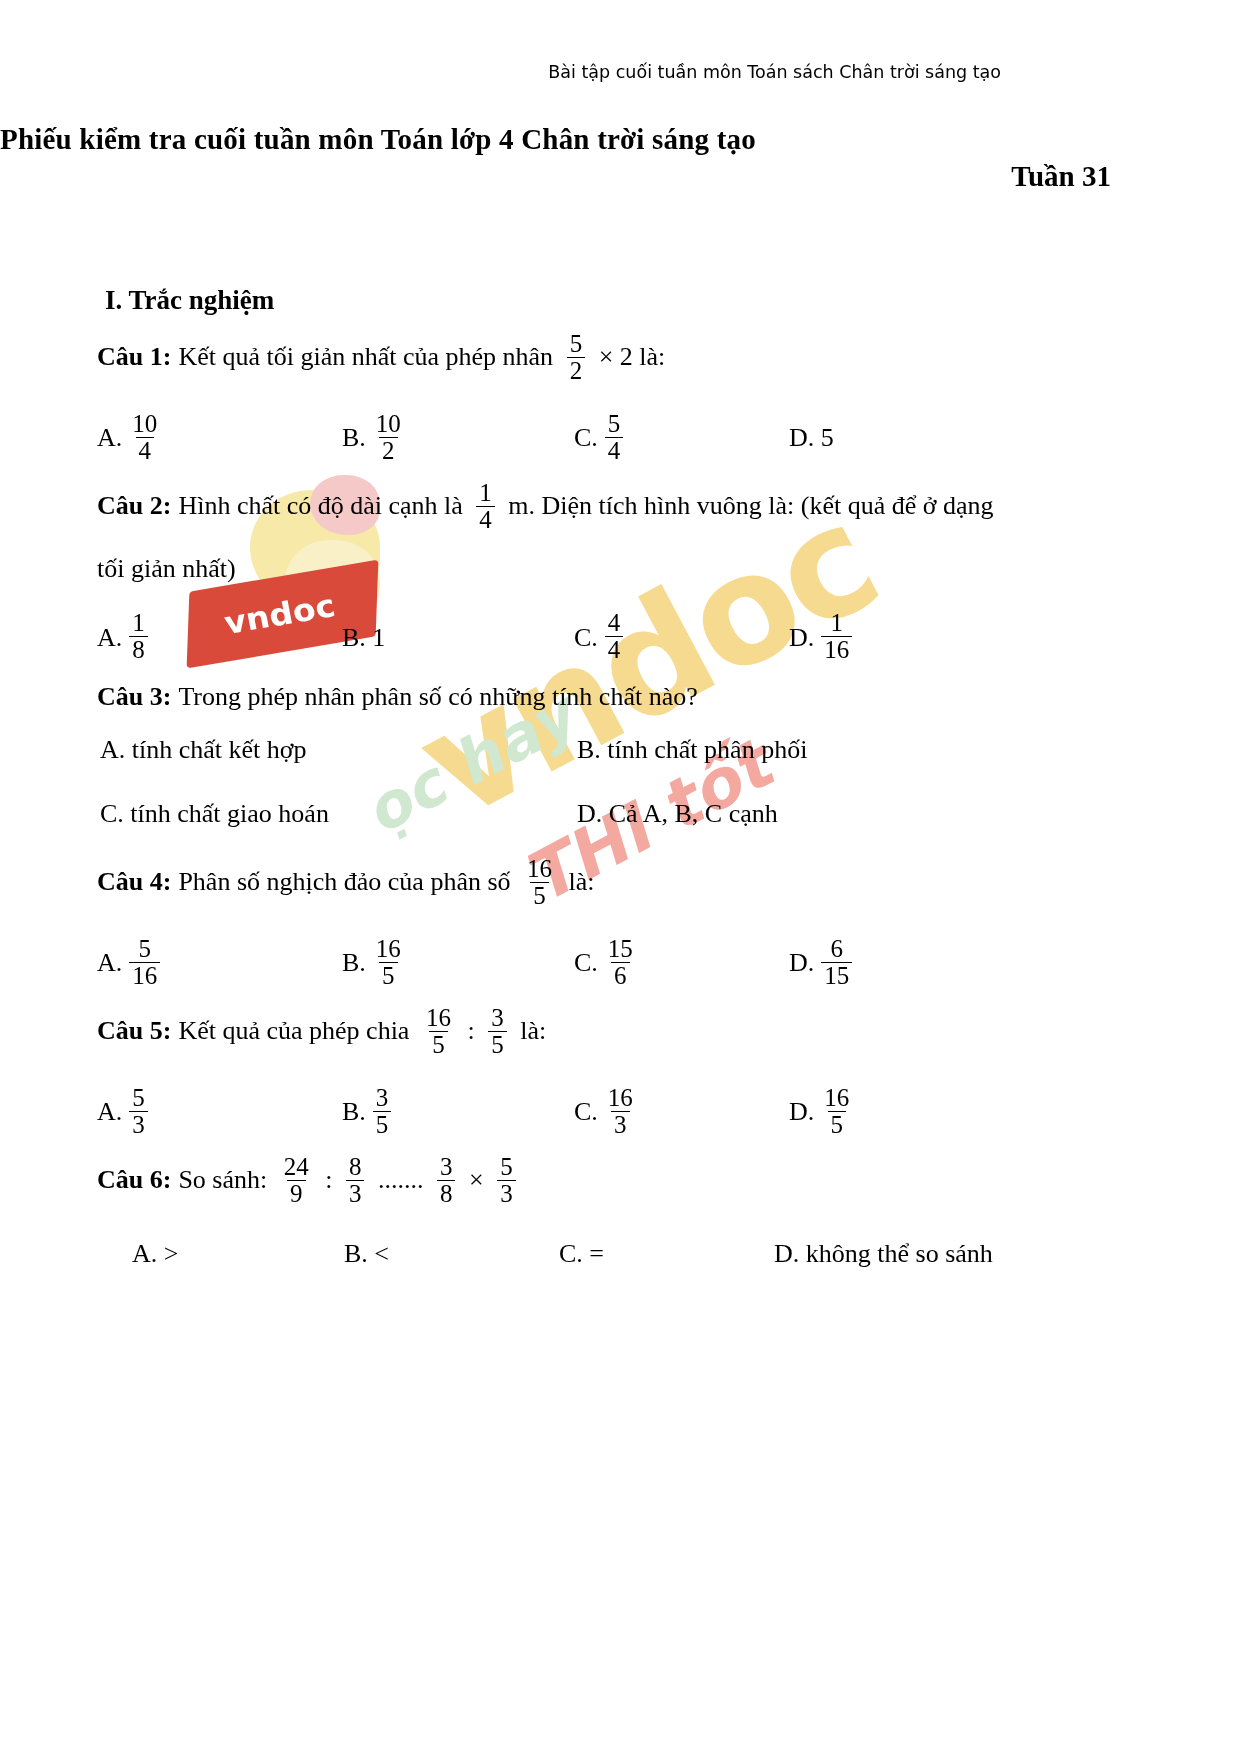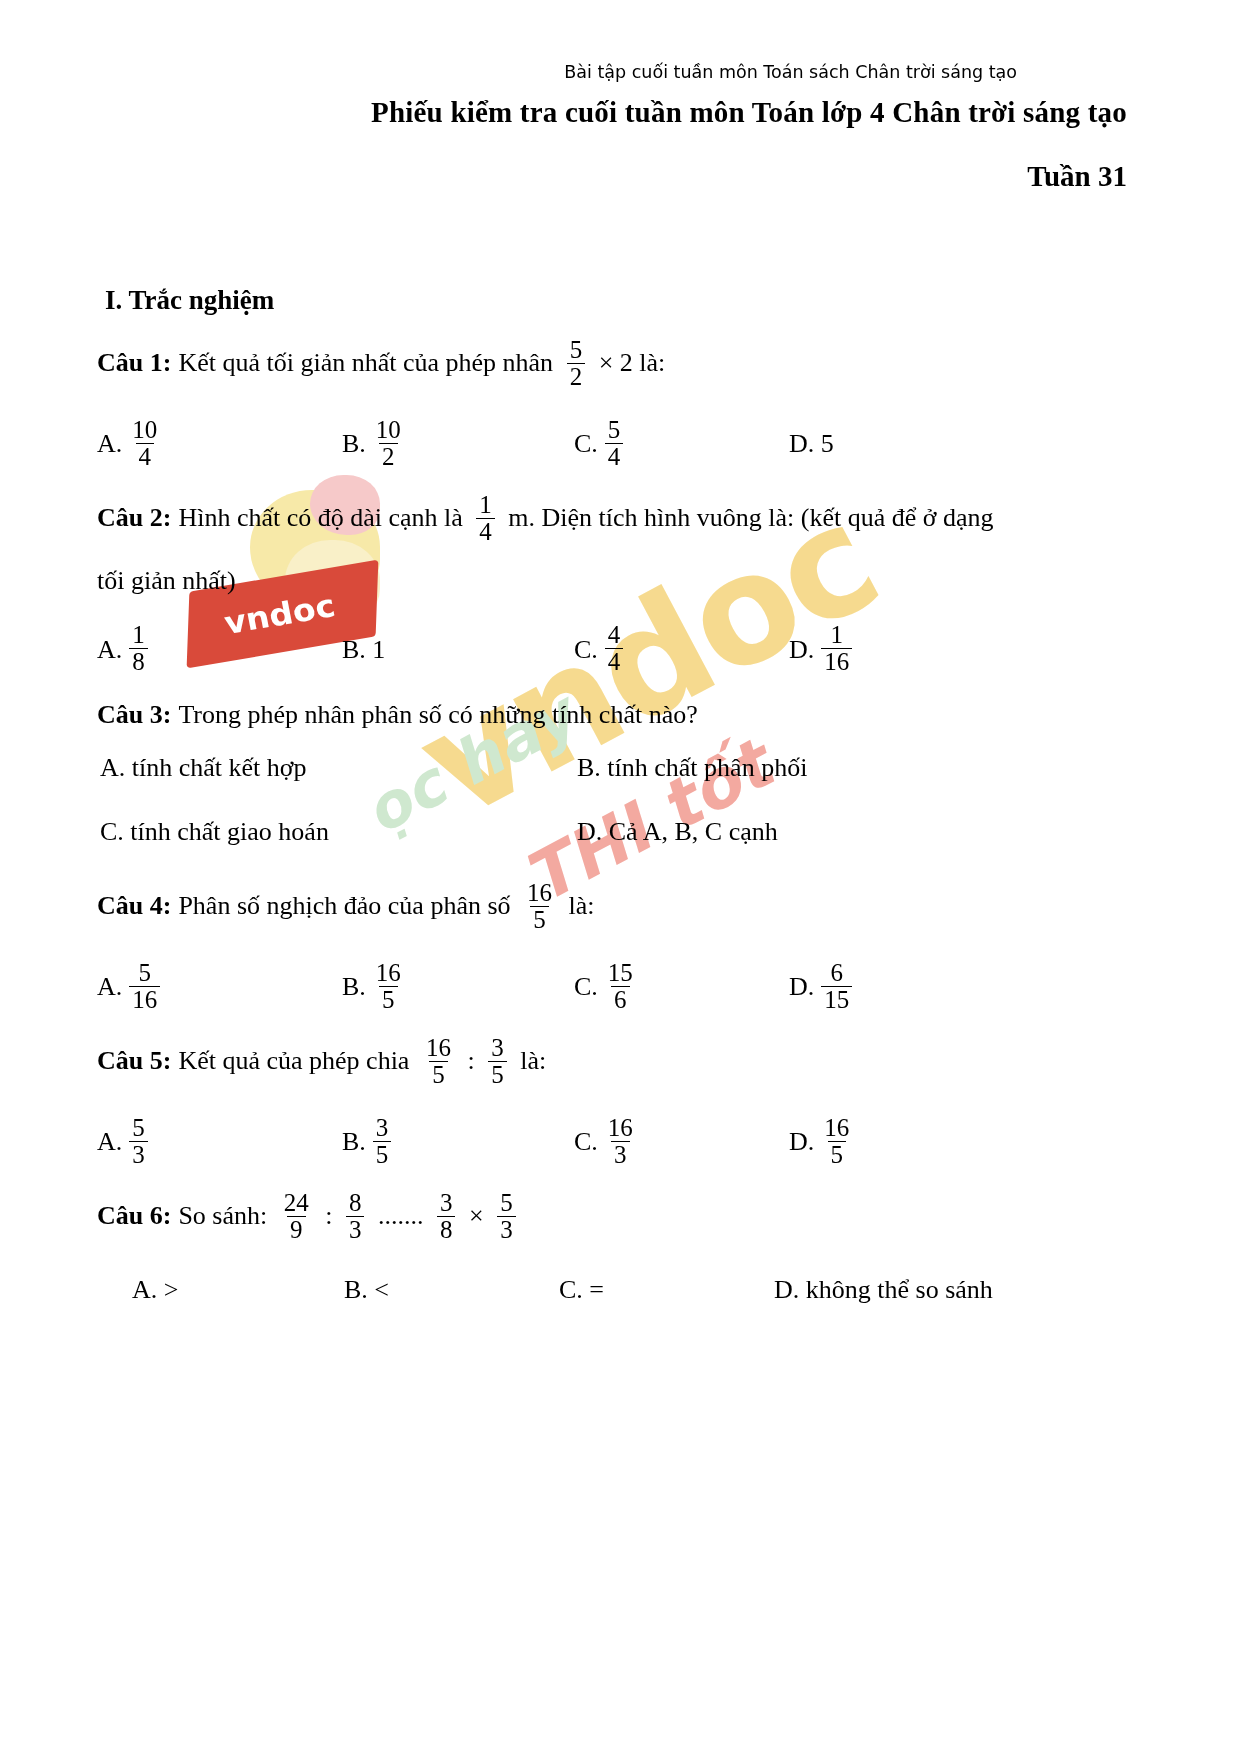--- a/index.html
+++ b/index.html
@@ -4,52 +4,52 @@
 <style>
   html, body { margin:0; padding:0; }
   body {
     width:1241px; height:1755px;
     background:#ffffff;
     font-family:"Liberation Serif", serif;
     color:#000;
     position:relative;
     overflow:hidden;
   }
-  .page { position:relative; width:1111px; height:1755px;padding-left:16px; }
+  .page { position:relative; width:1111px; height:1755px; }
 
   
   .doc-header {
     position:absolute; top:62px; right:110px;
     font-family:"DejaVu Sans", sans-serif;
     font-size:17.5px; color:#000; white-space:nowrap;
   }
   .doc-footer {
     position:absolute; bottom:88px; left:0; right:0;
     text-align:center;
     font-family:"DejaVu Sans", sans-serif;
     font-size:16.5px; color:#000;
   }
   .doc-footer a { color:#1a4fa0; text-decoration:underline; }
 
   
   .title-main {
-    position:absolute; top:96px; left:0; right:0;
-    text-align:right; font-weight:bold; font-size:29px;
+    position:absolute; top:123px; left:0; right:0;
+    text-align:left; font-weight:bold; font-size:29px;
     letter-spacing:.2px;
   }
   .title-sub {
     position:absolute; top:160px; left:0; right:0;
     text-align:right; font-weight:bold; font-size:29px;
   }
 
   
   .content { position:absolute; left:97px; top:255px; width:1010px; }
   .section-title { font-weight:bold; font-size:27px; margin:30px 0 0 8px; }
 
-  .q { font-size:26px; line-height:1.25; margin-top:22px; position:relative; }
+  .q { font-size:26px; line-height:1.25; margin-top:16px; position:relative; }
   .q .lbl { font-weight:bold; }
 
   .opts { display:flex; font-size:26px; margin-top:26px; align-items:center; }
   .opts > div { display:flex; align-items:center; }
   .opt-a { width:245px; }
   .opt-b { width:232px; }
   .opt-c { width:215px; }
   .opt-d { width:auto; }
 
   .opts2 { font-size:26px; margin-top:22px; position:relative; height:42px; }

